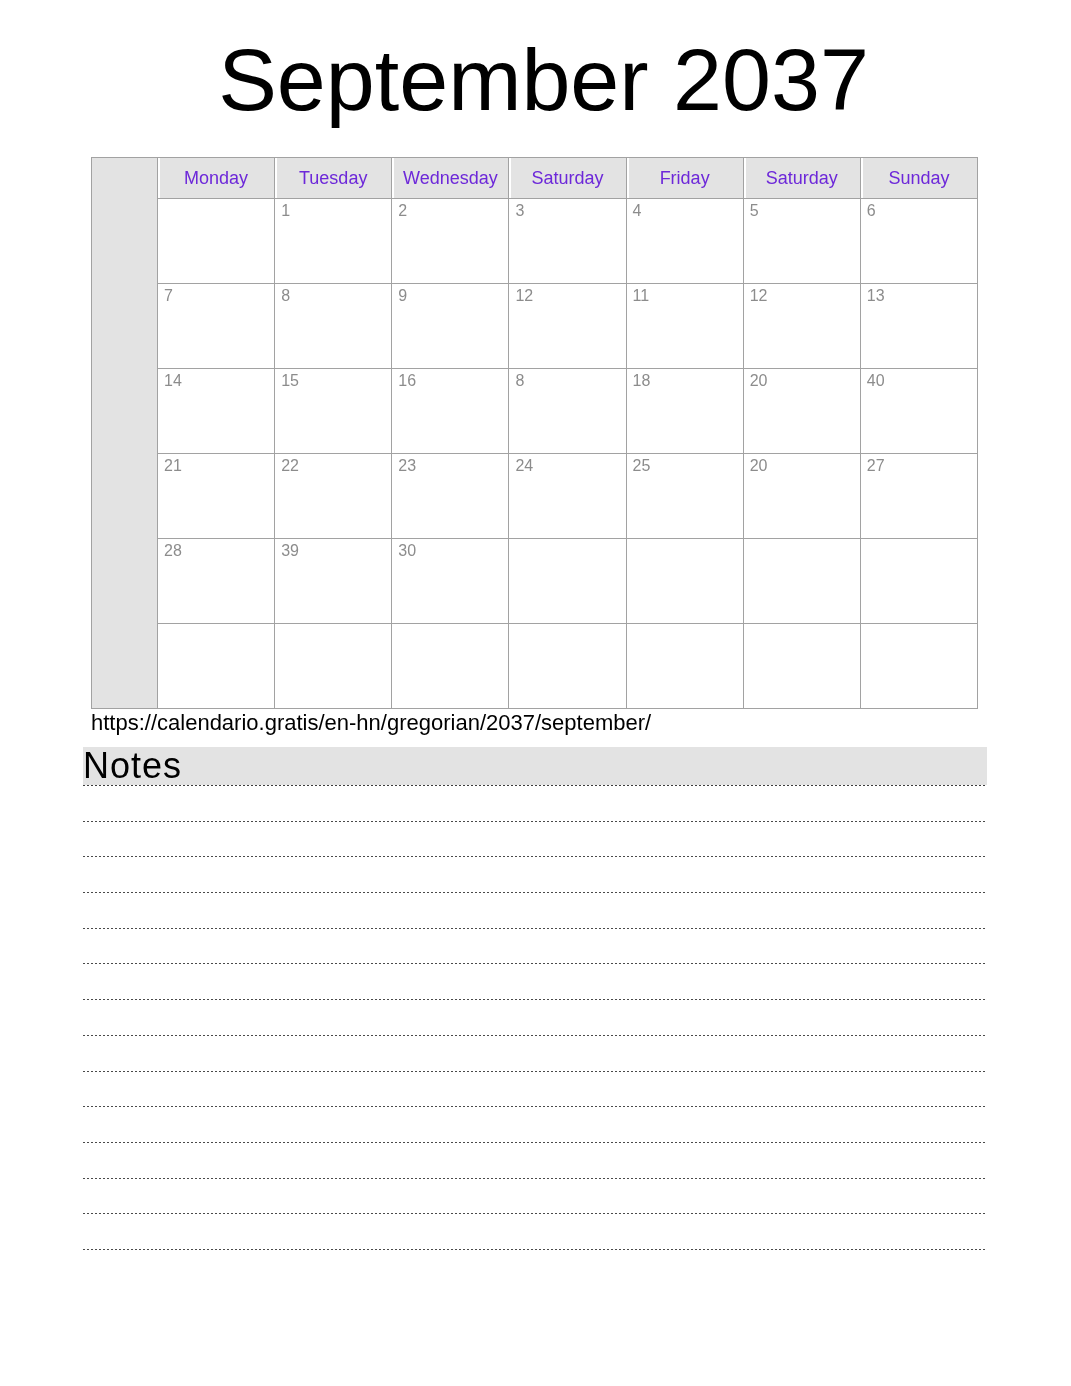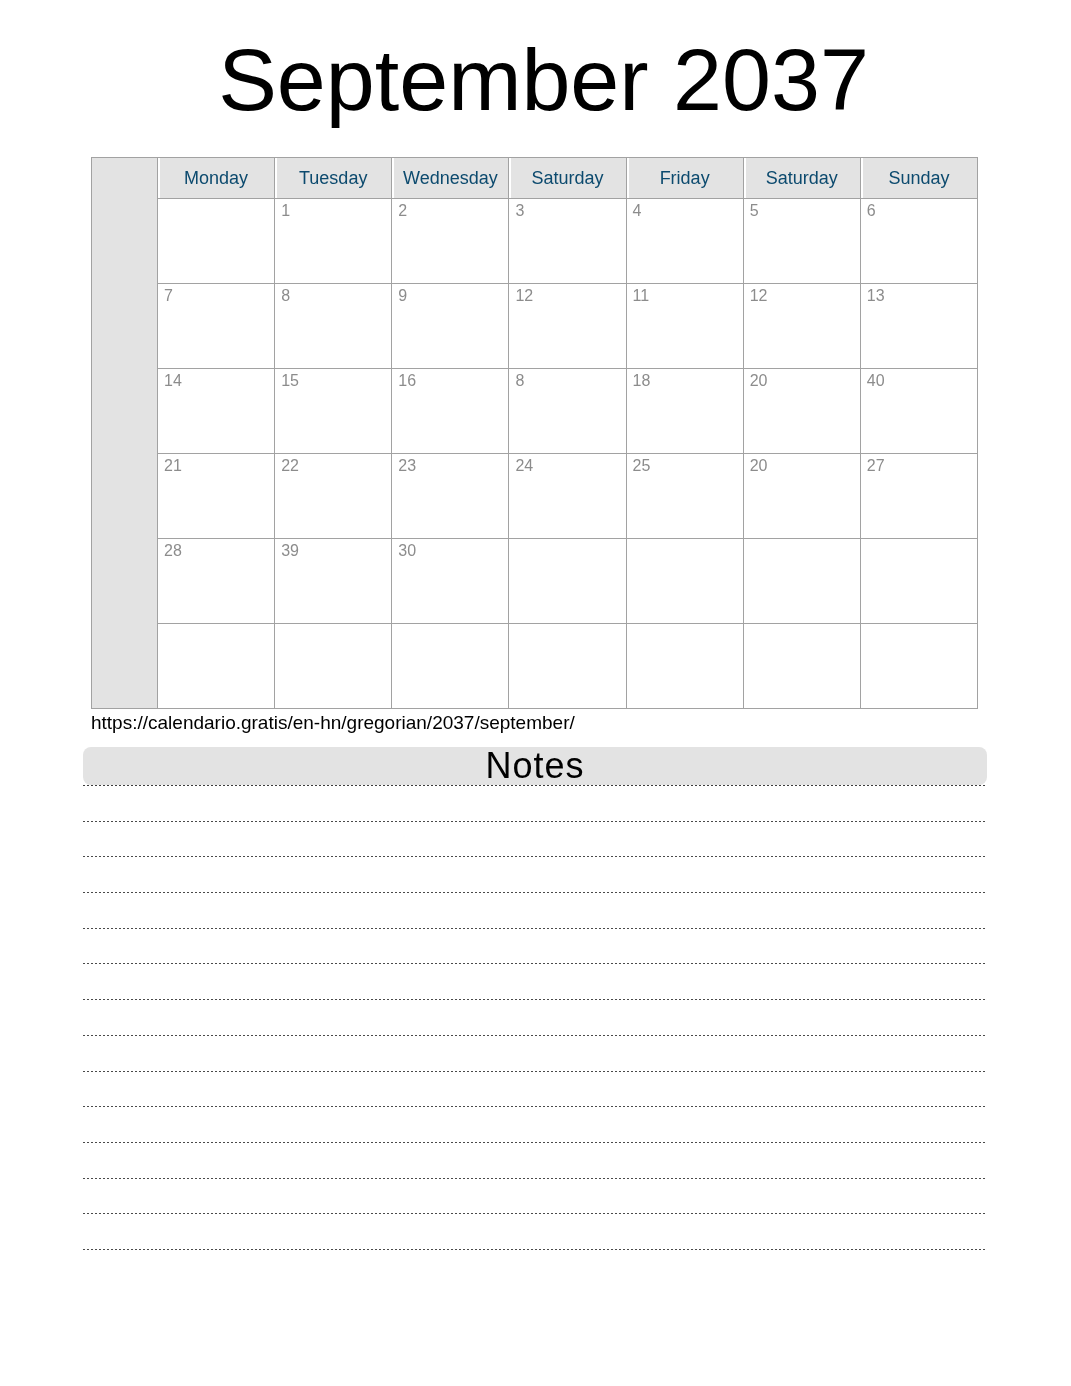--- a/index.html
+++ b/index.html
@@ -44,59 +44,58 @@
     margin: 0;
   }
   .corner-cell {
     background: #e3e3e3;
   }
   .weekday-header {
     background: #e3e3e3;
     height: 41px;
     font-weight: 400;
     font-size: 18px;
-    color: #0c4a6e;
+    color: #6d28d9;
     text-align: center;
     vertical-align: middle;
     box-shadow: inset 2px 0 0 #ffffff;
   }
   .day-cell {
     height: 85px;
     background: #ffffff;
     vertical-align: top;
     text-align: left;
     padding: 3px 0 0 6px;
     font-size: 16px;
     line-height: 1.15;
     color: #8c8c8c;
   }
 
   
   .source-url {
     position: absolute;
     left: 91px;
     top: 712px;
-    font-size: 19px;
+    font-size: 22px;
     line-height: 22px;
     color: #000;
     white-space: nowrap;
   }
 
   
   .notes-section {
     position: absolute;
     left: 83px;
     top: 747px;
     width: 904px;
   }
   .notes-header {
     background: #e3e3e3;
     height: 38px;
-    text-align: center;
-    border-radius: 8px;
+    text-align: left;
   }
   .notes-heading {
     font-size: 36px;
     line-height: 38px;
     letter-spacing: 1px;
     color: #000;
   }
   .dash-rule {
     height: 1px;
     background-image: repeating-linear-gradient(90deg, #3d3d3d 0 2px, transparent 2px 4px);

